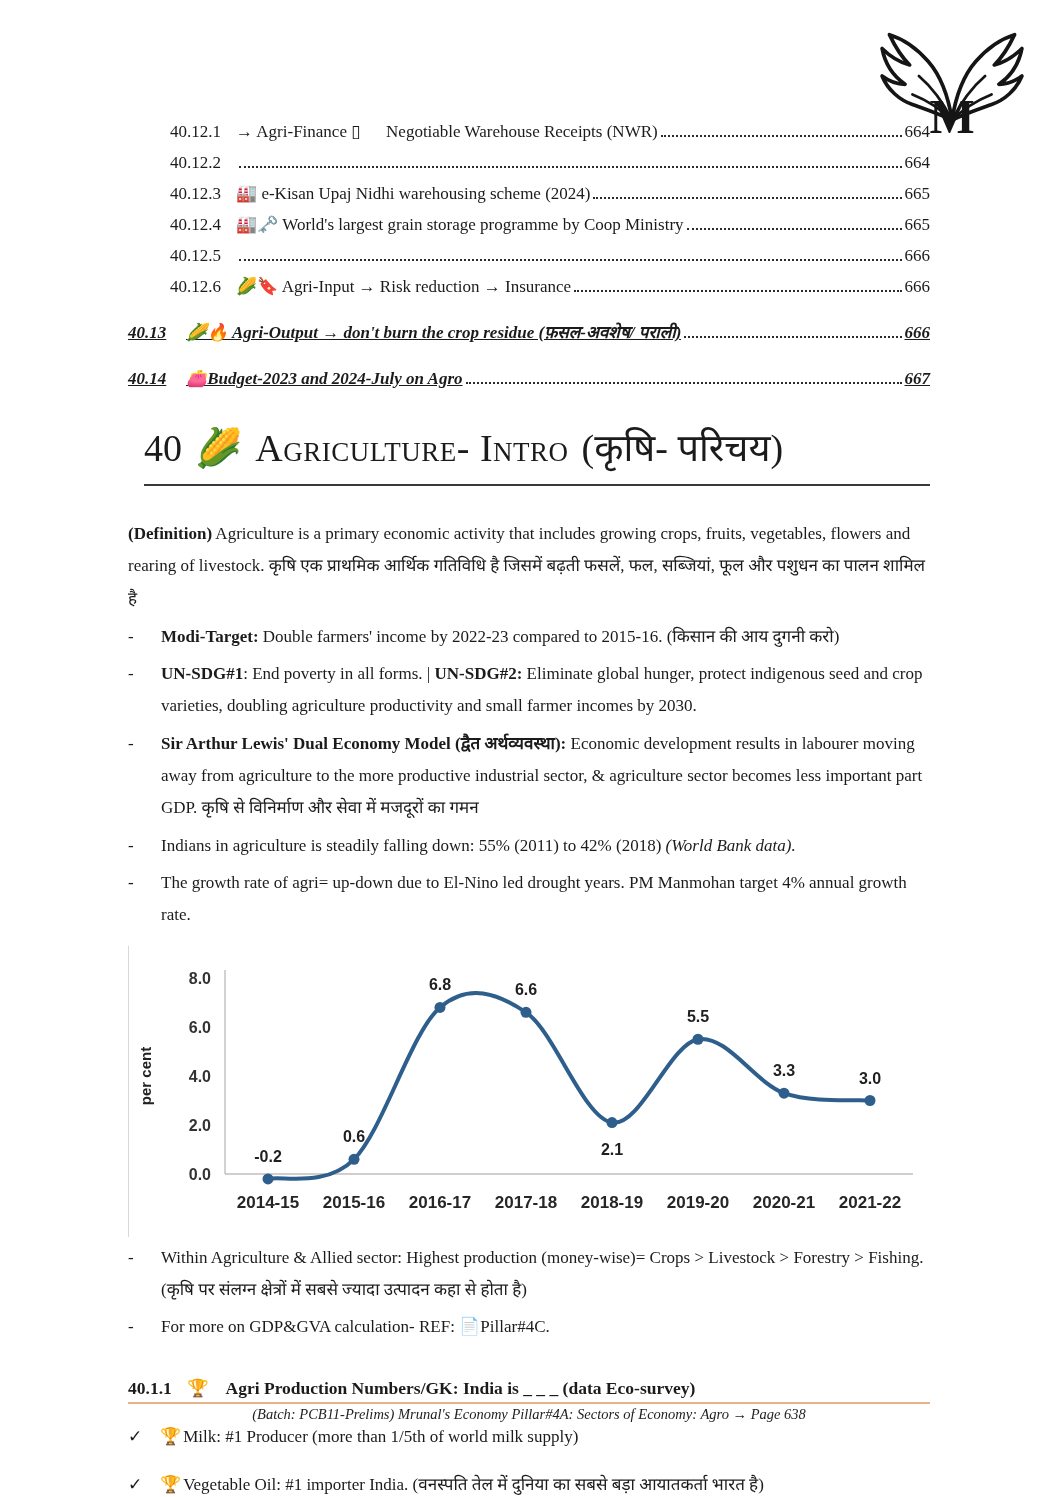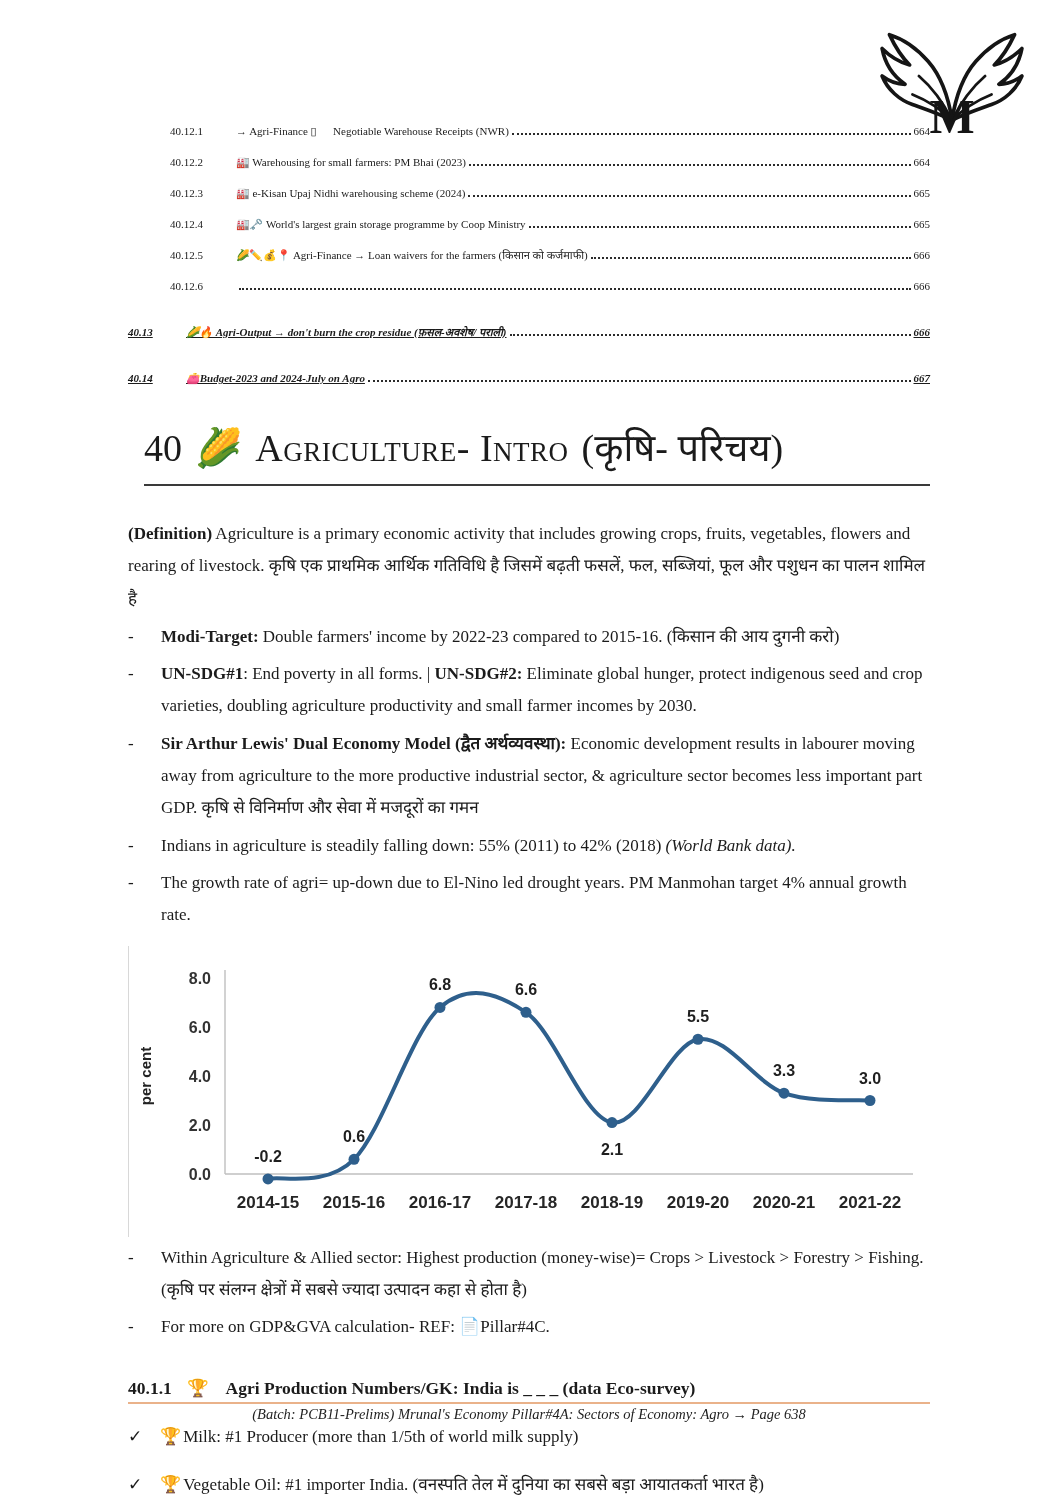--- a/index.html
+++ b/index.html
@@ -4,21 +4,21 @@
 <style>
   html,body{margin:0;padding:0;background:#ffffff;}
   .page{position:relative;width:1058px;height:1497px;background:#fff;overflow:hidden;
         font-family:"Liberation Serif",serif;color:#1b1b1b;}
   .content{position:absolute;left:128px;top:116px;width:802px;}
 
   
   .logo{position:absolute;top:24px;right:14px;width:184px;height:128px;}
 
   
-  .toc-row{display:flex;align-items:baseline;font-size:11px;line-height:31px;}
+  .toc-row{display:flex;align-items:baseline;font-size:17px;line-height:31px;}
   .toc-row.sub{margin-left:42px;}
   .toc-num{flex:none;width:66px;}
   .toc-label{flex:none;white-space:pre;max-width:620px;overflow:hidden;}
   .toc-dots{flex:1;border-bottom:2px dotted #2b2b2b;margin:0 3px 5px 3px;min-width:10px;}
   .toc-page{flex:none;}
   .toc-row.top{font-weight:700;font-style:italic;margin-top:15px;text-decoration:underline;}
   .toc-row.top .toc-num{width:58px;}
 
   
   h1{display:flex;align-items:baseline;gap:13px;font-size:38px;font-weight:400;
@@ -74,44 +74,43 @@
 
     <div>
       <div class="toc-row sub">
         <span class="toc-num">40.12.1</span>
         <span class="toc-label">→ Agri-Finance ▯      Negotiable Warehouse Receipts (NWR)</span>
         <span class="toc-dots"></span>
         <span class="toc-page">664</span>
       </div>
       <div class="toc-row sub">
         <span class="toc-num">40.12.2</span>
-        <span class="toc-label">🏭 Warehousing for small farmers: PM Bhai (2023)</span>
         <span class="toc-dots"></span>
         <span class="toc-page">664</span>
       </div>
       <div class="toc-row sub">
         <span class="toc-num">40.12.3</span>
         <span class="toc-label">🏭 e-Kisan Upaj Nidhi warehousing scheme (2024)</span>
         <span class="toc-dots"></span>
         <span class="toc-page">665</span>
       </div>
       <div class="toc-row sub">
         <span class="toc-num">40.12.4</span>
         <span class="toc-label">🏭🗝️ World's largest grain storage programme by Coop Ministry</span>
         <span class="toc-dots"></span>
         <span class="toc-page">665</span>
       </div>
       <div class="toc-row sub">
         <span class="toc-num">40.12.5</span>
-        <span class="toc-label">🌽✏️💰📍 Agri-Finance → Loan waivers for the farmers (किसान को कर्जमाफी)</span>
         <span class="toc-dots"></span>
         <span class="toc-page">666</span>
       </div>
       <div class="toc-row sub">
         <span class="toc-num">40.12.6</span>
+        <span class="toc-label">🌽🔖 Agri-Input → Risk reduction → Insurance</span>
         <span class="toc-dots"></span>
         <span class="toc-page">666</span>
       </div>
       <div class="toc-row top">
         <span class="toc-num">40.13</span>
         <span class="toc-label">🌽🔥 Agri-Output → don't burn the crop residue (फ़सल-अवशेष/ पराली)</span>
         <span class="toc-dots"></span>
         <span class="toc-page">666</span>
       </div>
       <div class="toc-row top">

